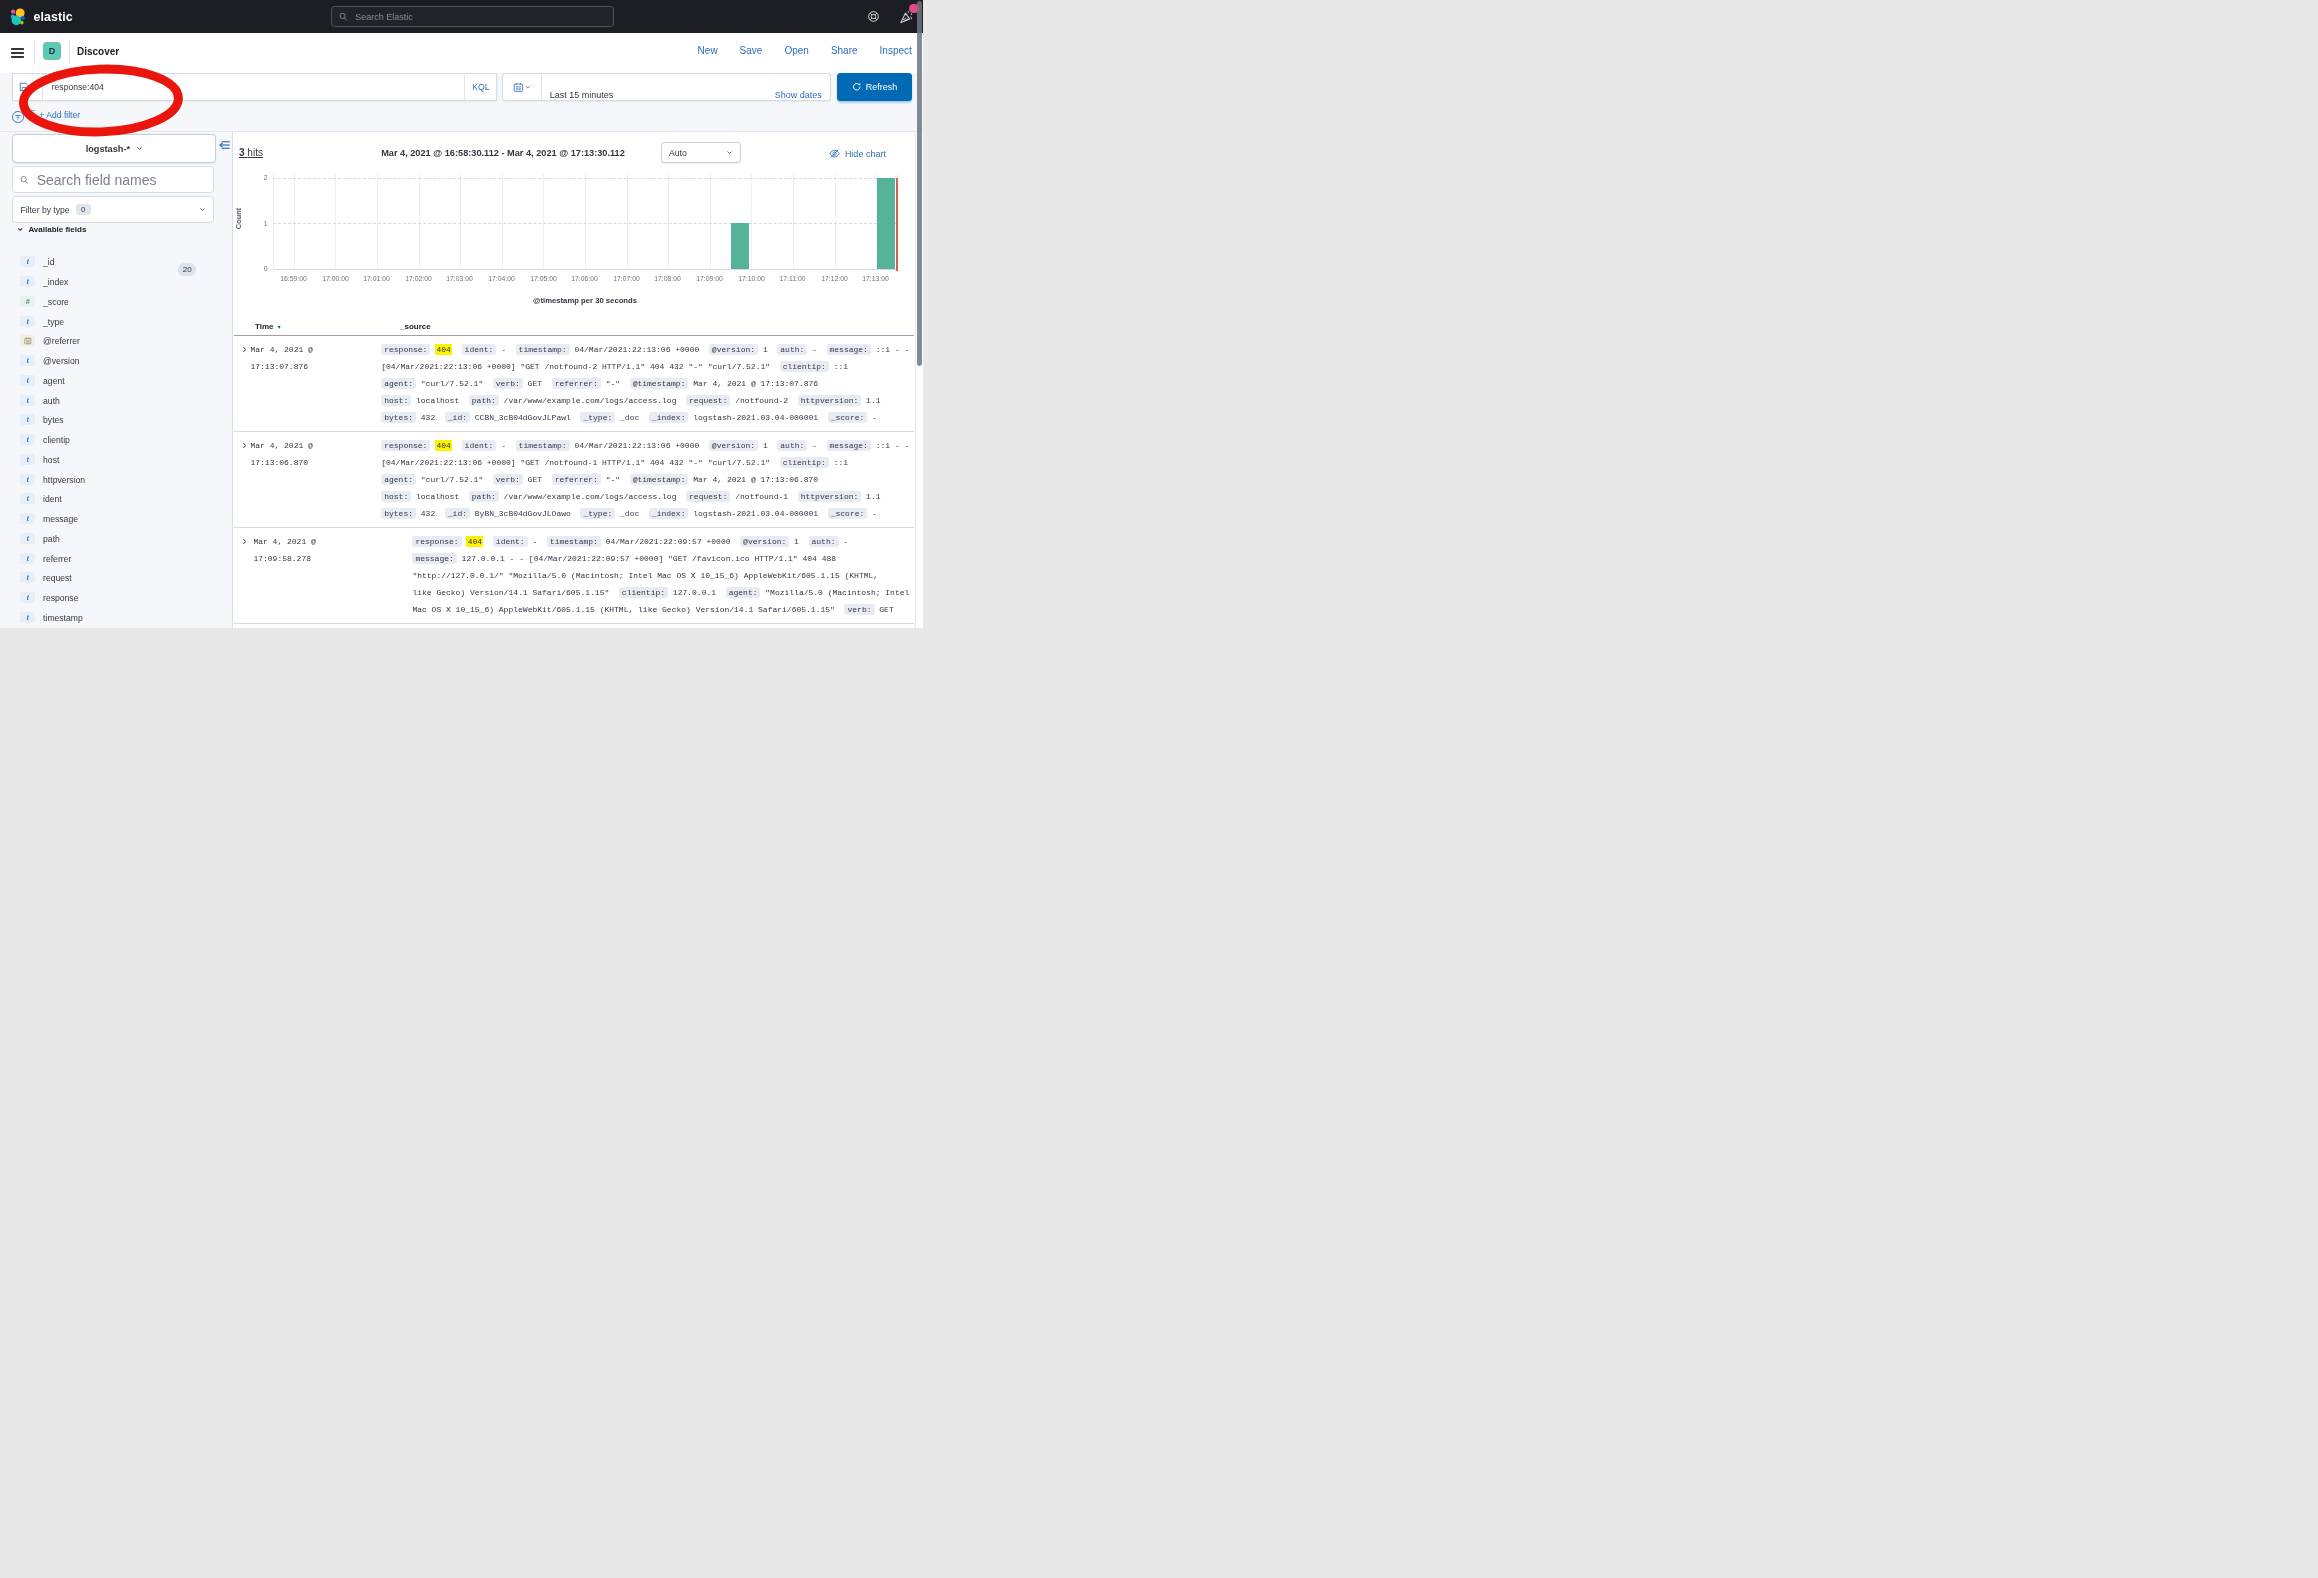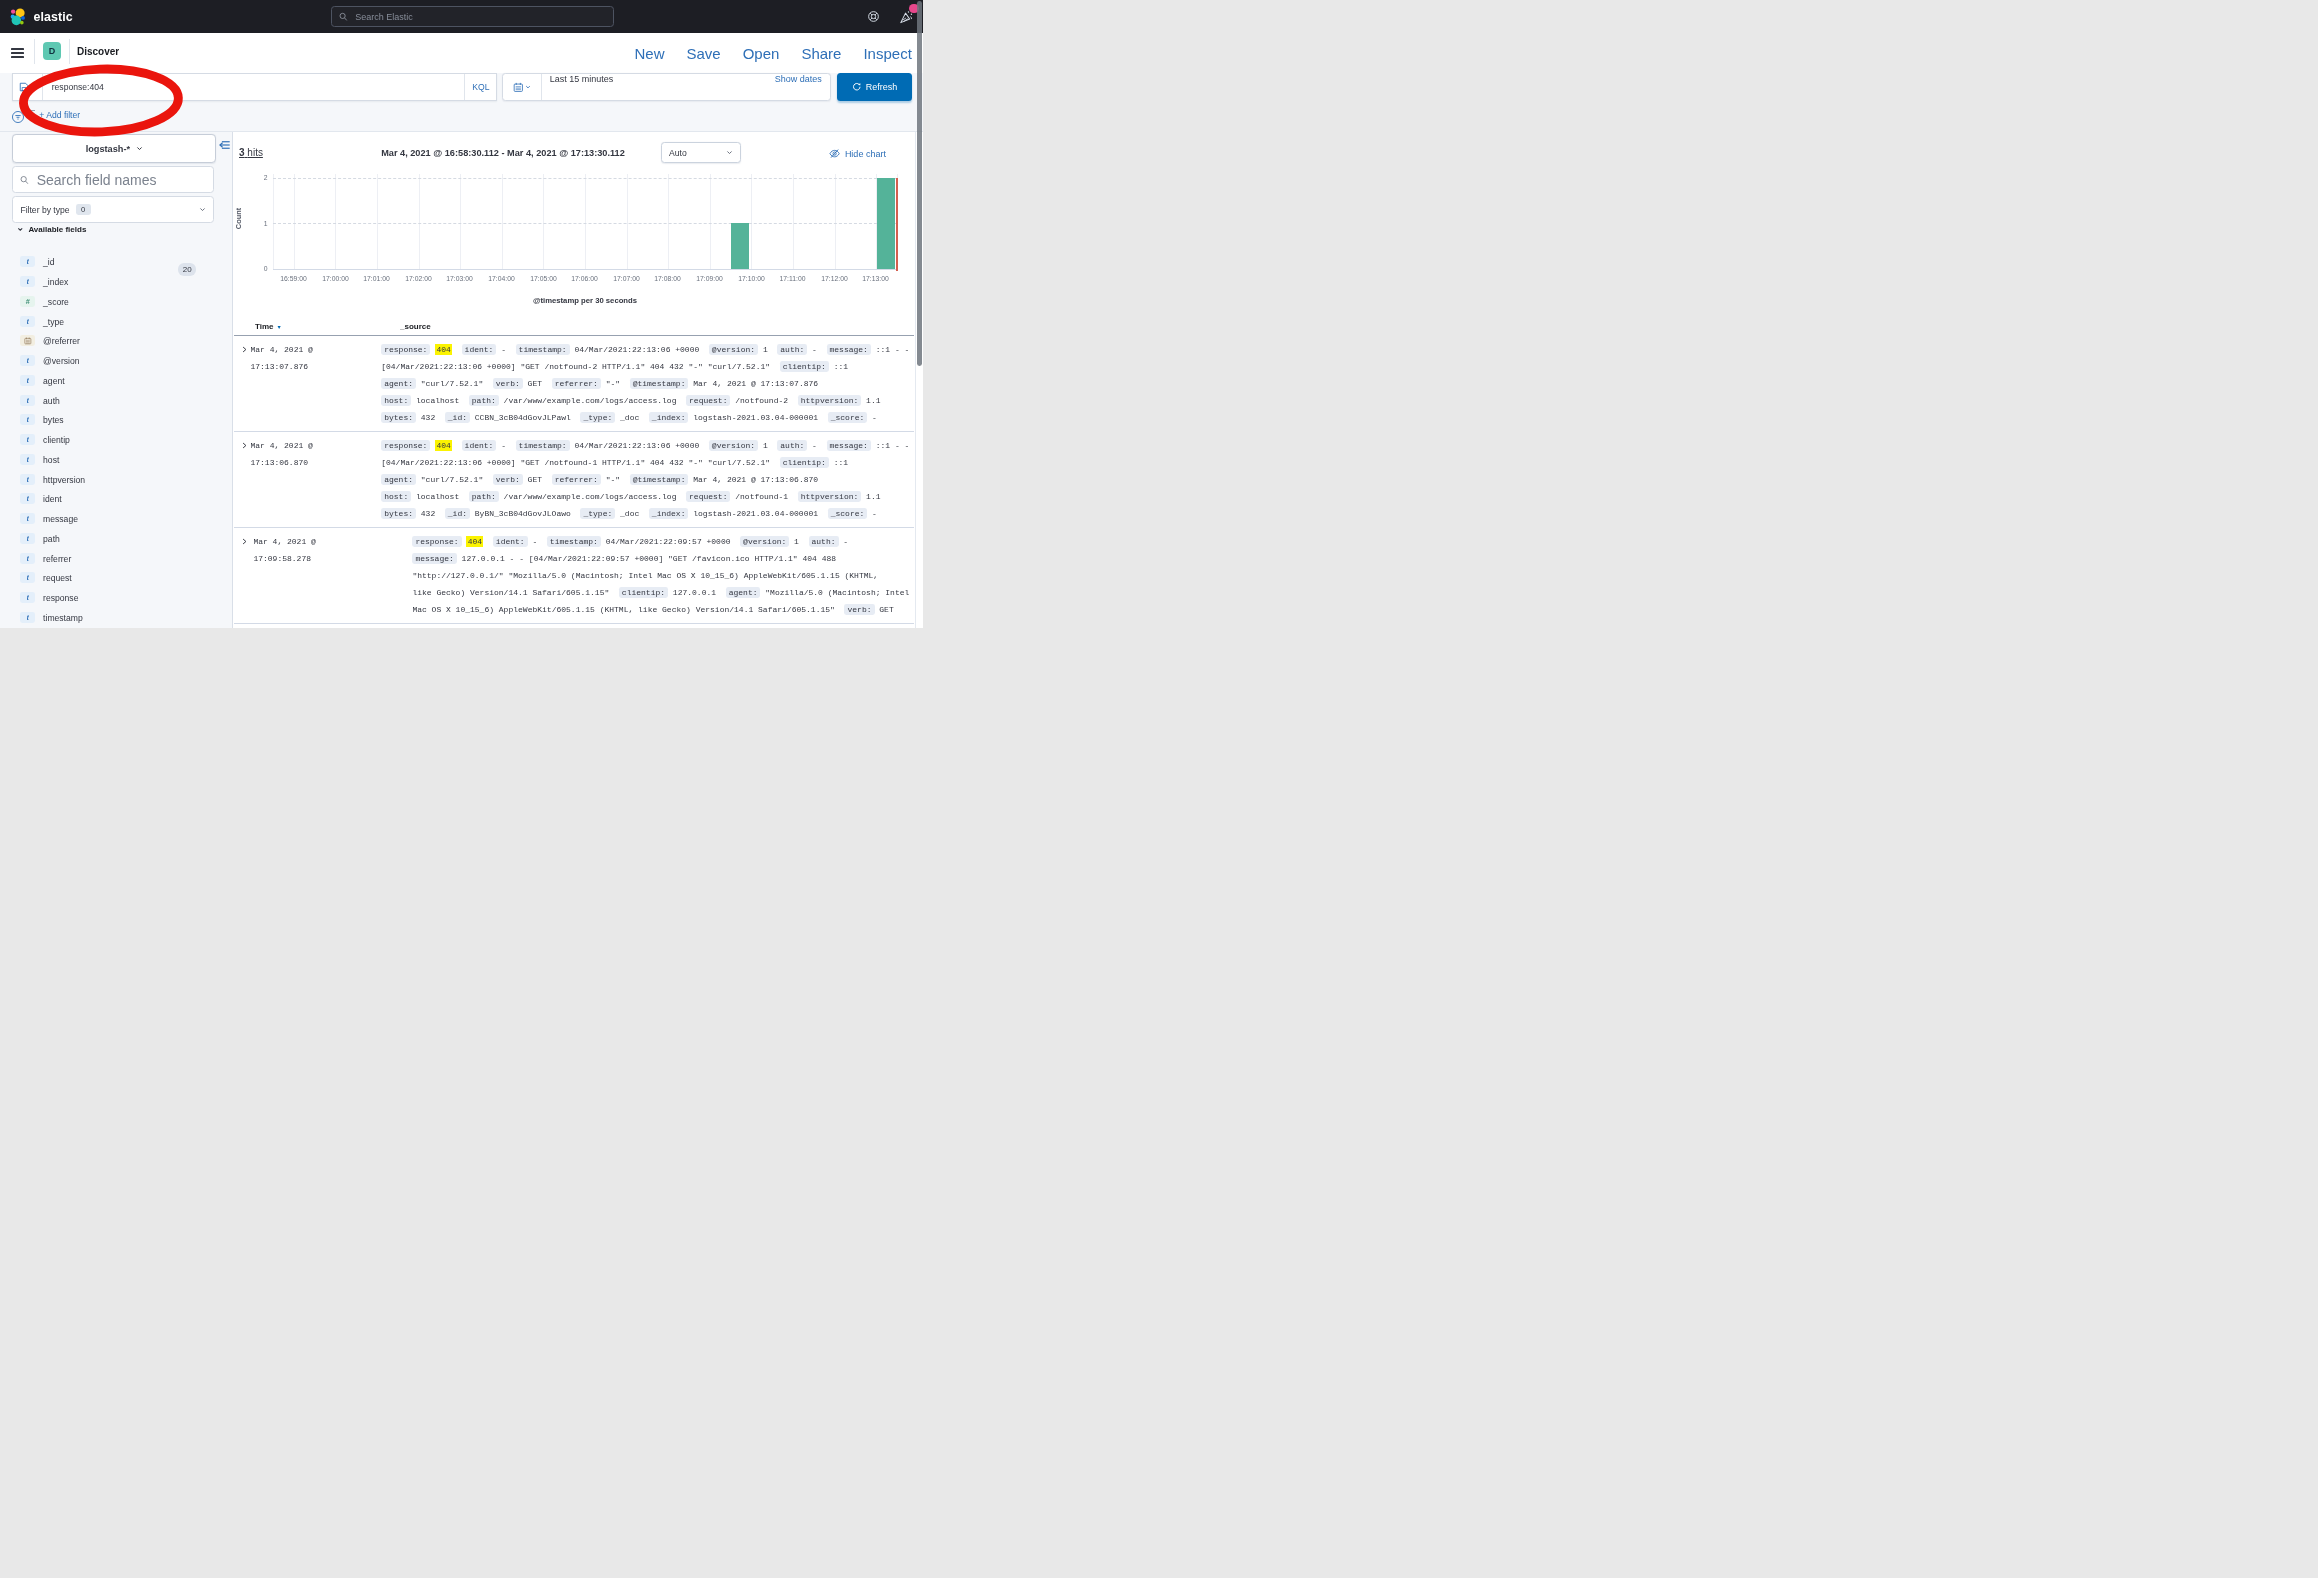--- a/index.html
+++ b/index.html
@@ -17,31 +17,31 @@
   .global-search input::placeholder{color:#878d99;}
   .notif-dot{position:absolute;left:909px;top:3.5px;width:9.5px;height:9.5px;border-radius:50%;background:#E7488C;}
   
   .crumbbar{left:0;top:33px;width:100%;height:40px;background:#fff;border-bottom:0.6px solid #E3E8EF;}
   .vsep{position:absolute;top:39px;width:0.6px;height:25px;background:#E0E5EC;}
   .burger span{display:block;width:12.4px;height:1.8px;background:#343741;border-radius:0.6px;margin-bottom:2.4px;}
   .app-badge{position:absolute;left:43px;top:42px;width:18px;height:18px;border-radius:4.1px;background:#5EC8B2;
         color:#10303E;font-weight:700;font-size:9px;display:flex;align-items:center;justify-content:center;}
   .page-title{position:absolute;left:77px;top:46px;font-size:10px;font-weight:600;color:#1A1C21;}
   .crumb-actions{position:absolute;right:11.2px;top:45px;display:flex;gap:22px;}
-  .crumb-actions a{color:#2E6FB7;font-size:15px;text-decoration:none;cursor:pointer;}
+  .crumb-actions a{color:#2E6FB7;font-size:10px;text-decoration:none;cursor:pointer;}
   
   .querysec{left:0;top:73px;width:100%;height:59px;background:#F5F7FA;border-bottom:0.6px solid #E2E7EE;box-sizing:border-box;}
   .qgroup{position:absolute;left:12.4px;top:73px;width:485px;height:28px;background:#fff;border:0.6px solid #D5DBE4;
         border-radius:0;box-sizing:border-box;display:flex;align-items:center;box-shadow:0 0.6px 1.2px rgba(152,162,179,.15);}
   .qsave{width:29px;height:100%;border-right:0.6px solid #E0E5EC;display:flex;align-items:center;justify-content:center;gap:1.8px;cursor:pointer;}
   .qinput{flex:1;border:none;outline:none;font-size:8.6px;color:#343741;padding:0 8.3px;font-family:"Liberation Sans",sans-serif;background:transparent;}
   .qkql{width:31px;height:100%;border-left:0.6px solid #E0E5EC;display:flex;align-items:center;justify-content:center;
         color:#2E6FB7;font-size:8.6px;cursor:pointer;}
   .dategroup{position:absolute;left:502px;top:73px;width:329px;height:28px;background:#fff;border:0.6px solid #D5DBE4;
-        border-radius:3.5px;box-sizing:border-box;display:flex;align-items:flex-start;box-shadow:0 0.6px 1.2px rgba(152,162,179,.15);}
+        border-radius:3.5px;box-sizing:border-box;display:flex;align-items:flex-end;box-shadow:0 0.6px 1.2px rgba(152,162,179,.15);}
   .datebtn{width:38px;height:100%;border-right:0.6px solid #E0E5EC;display:flex;align-items:center;justify-content:center;gap:2.4px;cursor:pointer;}
   .datetext{flex:1;padding-left:7.7px;font-size:9px;color:#343741;}
   .showdates{padding-right:8.3px;color:#2E6FB7;font-size:9px;cursor:pointer;}
   .refreshbtn{position:absolute;left:837px;top:73px;width:75px;height:28px;background:#006BB4;border:none;border-radius:3.5px;
         color:#fff;font-size:9px;display:flex;align-items:center;justify-content:center;gap:4.7px;cursor:pointer;
         font-family:"Liberation Sans",sans-serif;box-shadow:0 1.2px 1.8px rgba(0,107,180,.3);}
   .filterrow{position:absolute;left:10.6px;top:110px;display:flex;gap:4.7px;}
   .addfilter{color:#2E6FB7;font-size:8.6px;cursor:pointer;}
   .dash{width:5.3px;height:1.2px;background:#98A2B3;}
   

